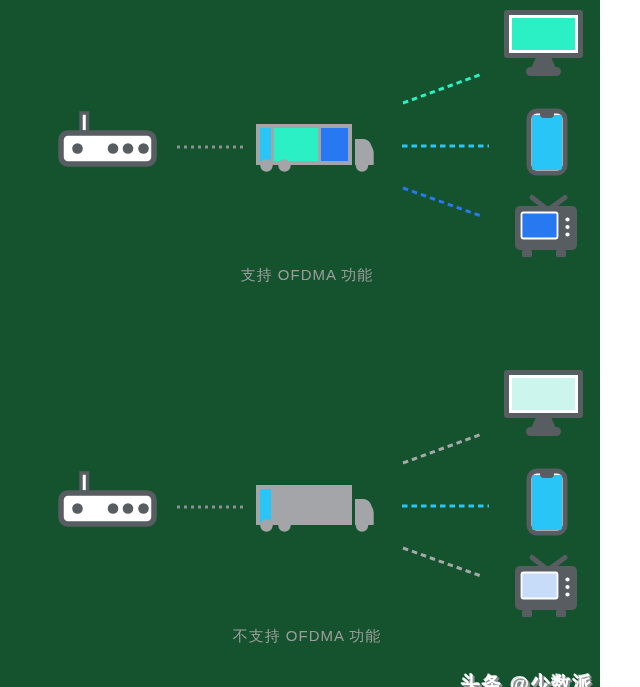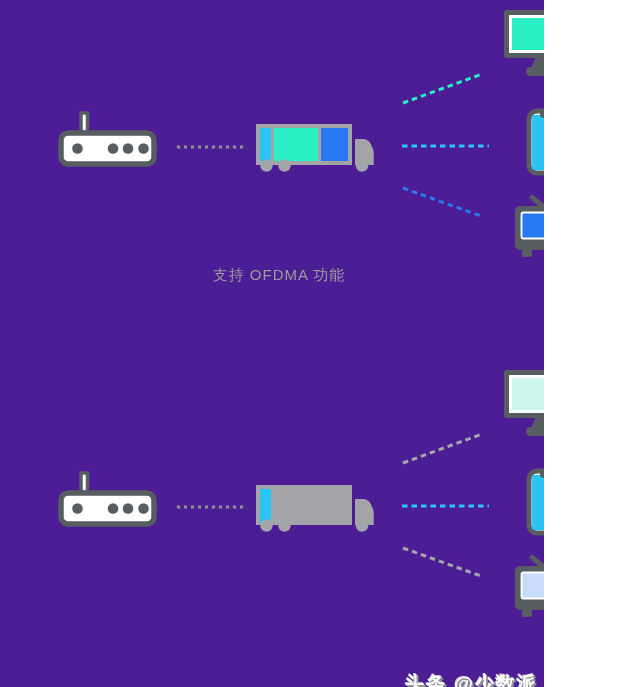--- a/index.html
+++ b/index.html
@@ -1,19 +1,19 @@
 <!DOCTYPE html>
 <html style="--icon_dark: #585D61; --icon_gray: #A3A5A8; --dotted_gray: #8E9194; --dash_gray: #A6A9AB; --green: #2BF0C6; --cyan: #29C5F6; --blue: #2878F2; --green_pale: #CCF6ED; --blue_pale: #C6DCF8; --caption_text: #9C9C9C; --watermark_shadow: #8F9396;"><head>
 <meta charset="utf-8">
 <style>
   html,body{margin:0;padding:0;background:#ffffff;}
   .canvas{
     position:relative;
-    width:544px;height:687px;
-    background:#4c1d95;
+    width:600px;height:687px;
+    background:#14532d;
     overflow:hidden;
     font-family:"Liberation Sans", sans-serif;
   }
   .canvas svg{position:absolute;left:0;top:0;}
 
   
   .f-dark{fill:var(--icon_dark);}
   .f-gray{fill:var(--icon_gray);}
   .f-white{fill:#ffffff;}
   .f-green{fill:var(--green);}
@@ -159,14 +159,15 @@
         <circle cx="567.5" cy="579.5" r="2.1" class="f-white"></circle>
         <circle cx="567.5" cy="587" r="2.1" class="f-white"></circle>
         <circle cx="567.5" cy="594.5" r="2.1" class="f-white"></circle>
         <rect x="522" y="610" width="10" height="7" rx="1.5" class="f-dark"></rect>
         <rect x="556" y="610" width="10" height="7" rx="1.5" class="f-dark"></rect>
       </g>
     </g>
   </svg>
 
   <div class="caption" style="top:266px">支持 OFDMA 功能</div>
+  <div class="caption" style="top:627px">不支持 OFDMA 功能</div>
   <div class="watermark">头条 @少数派</div>
 </div>
 
 </body></html>

